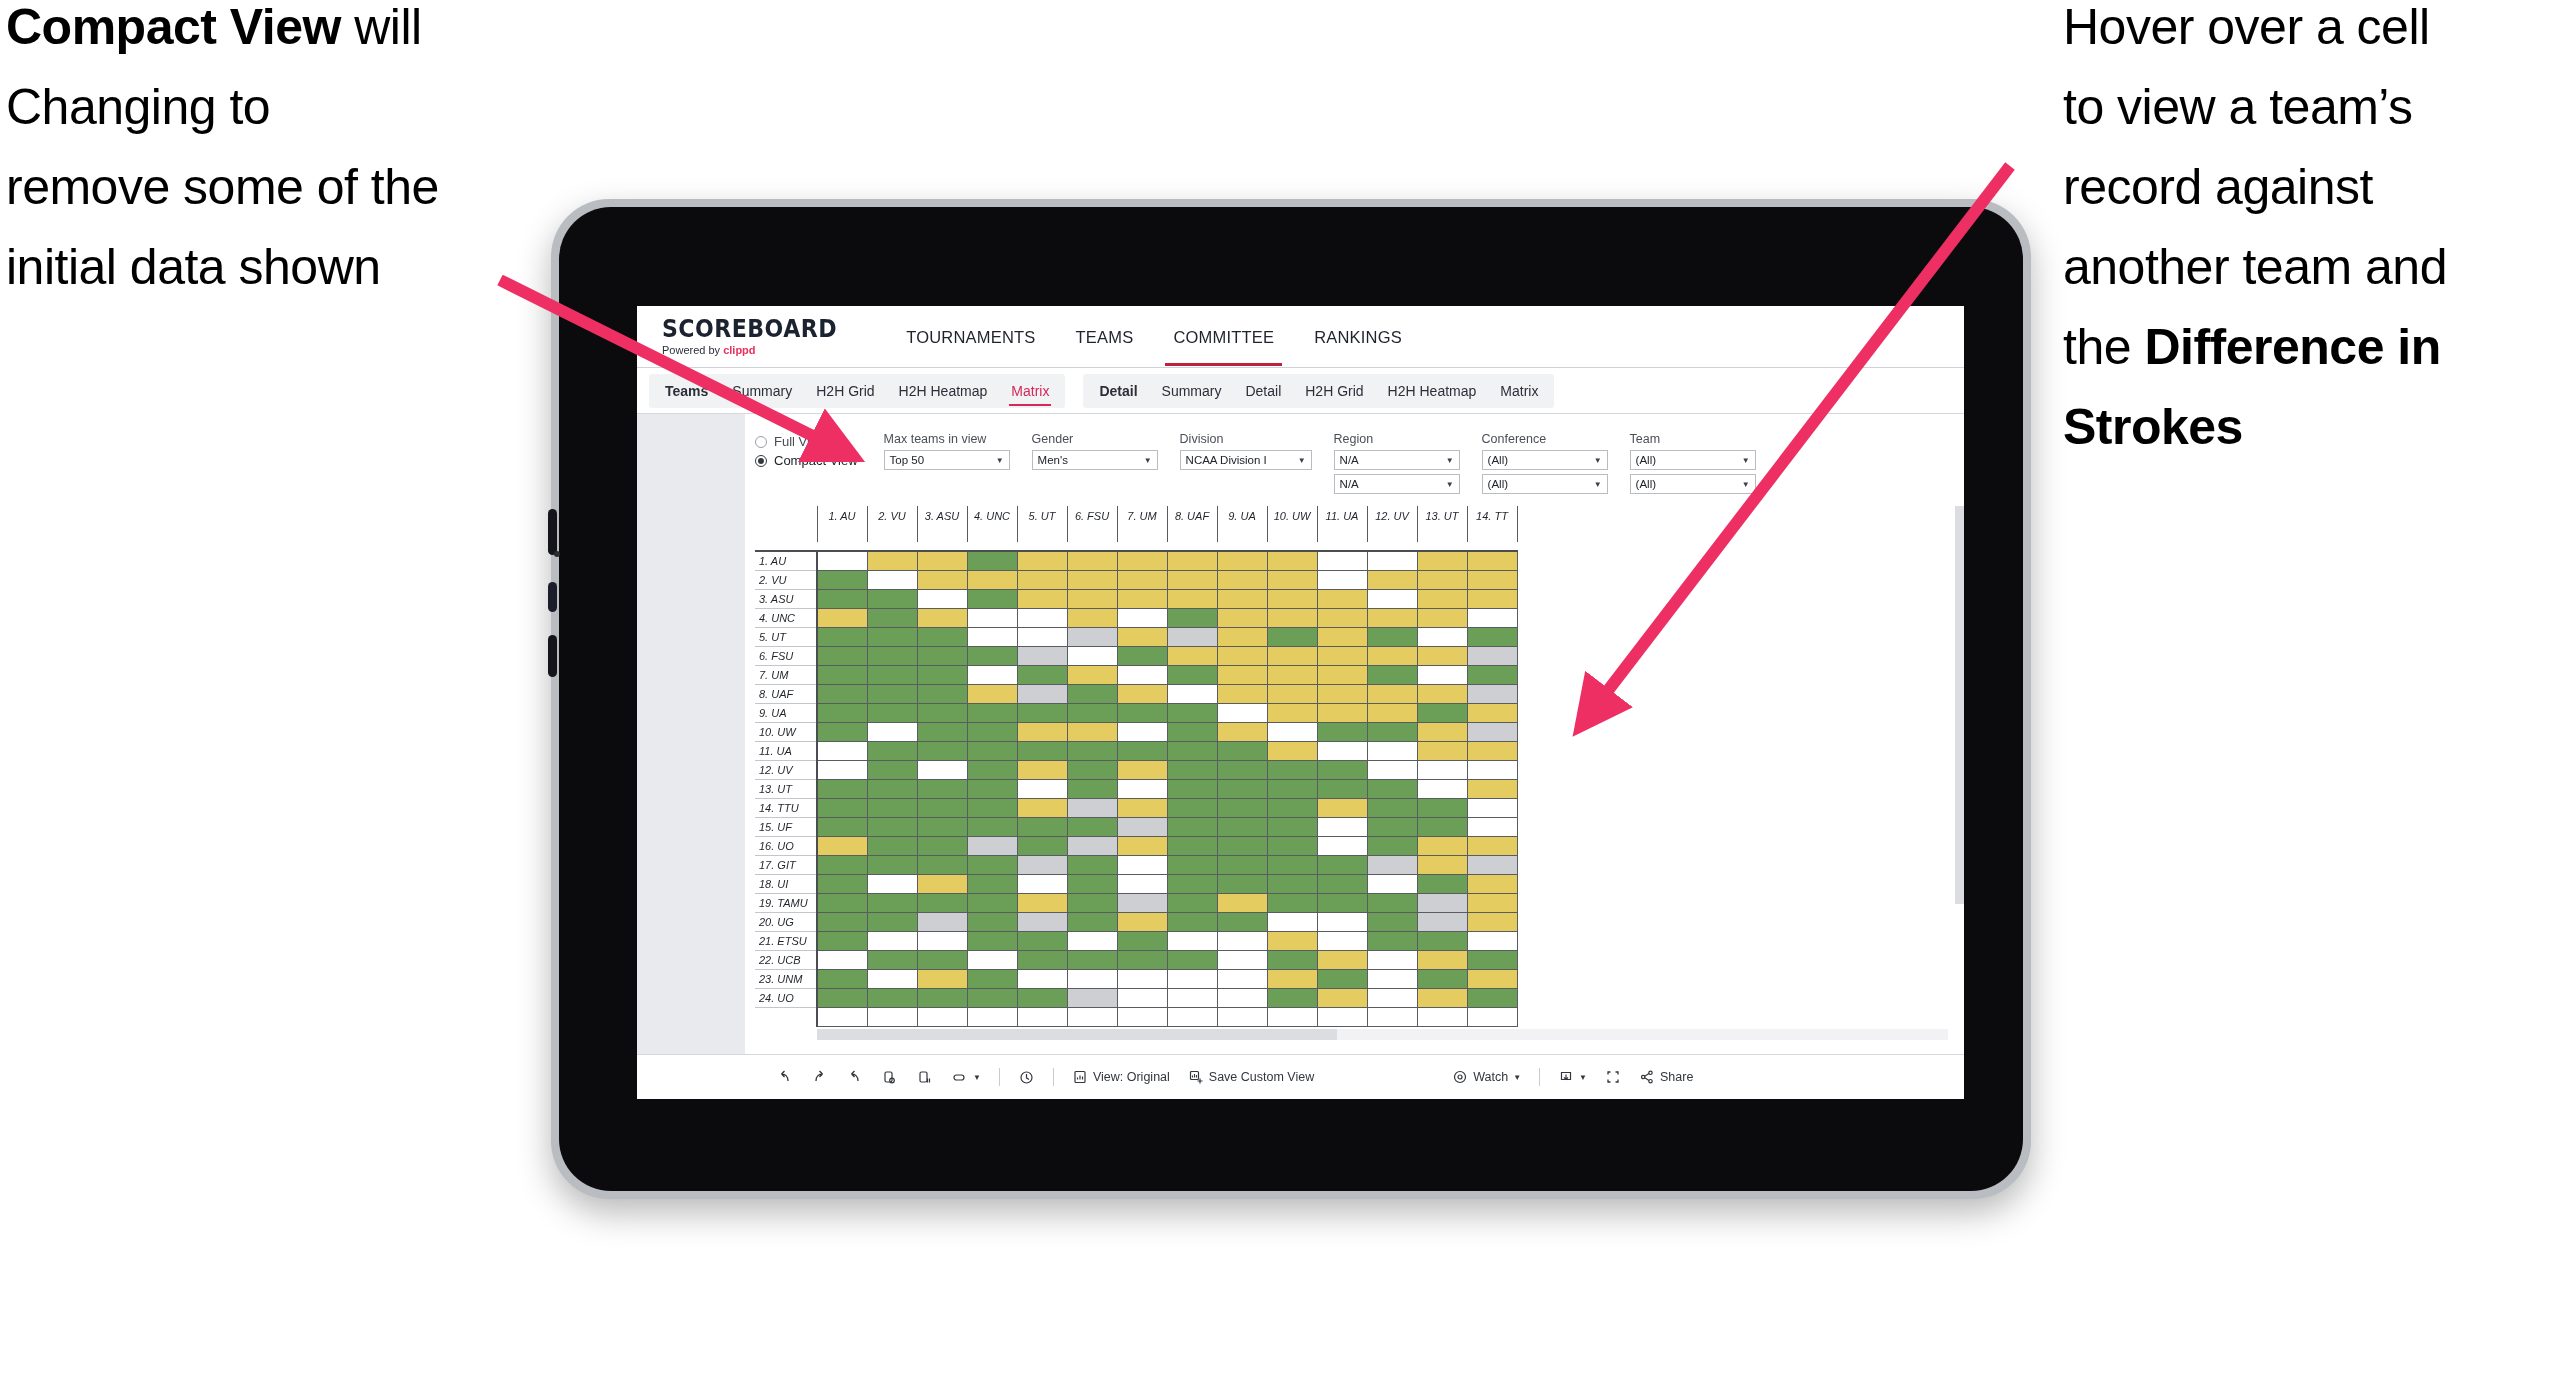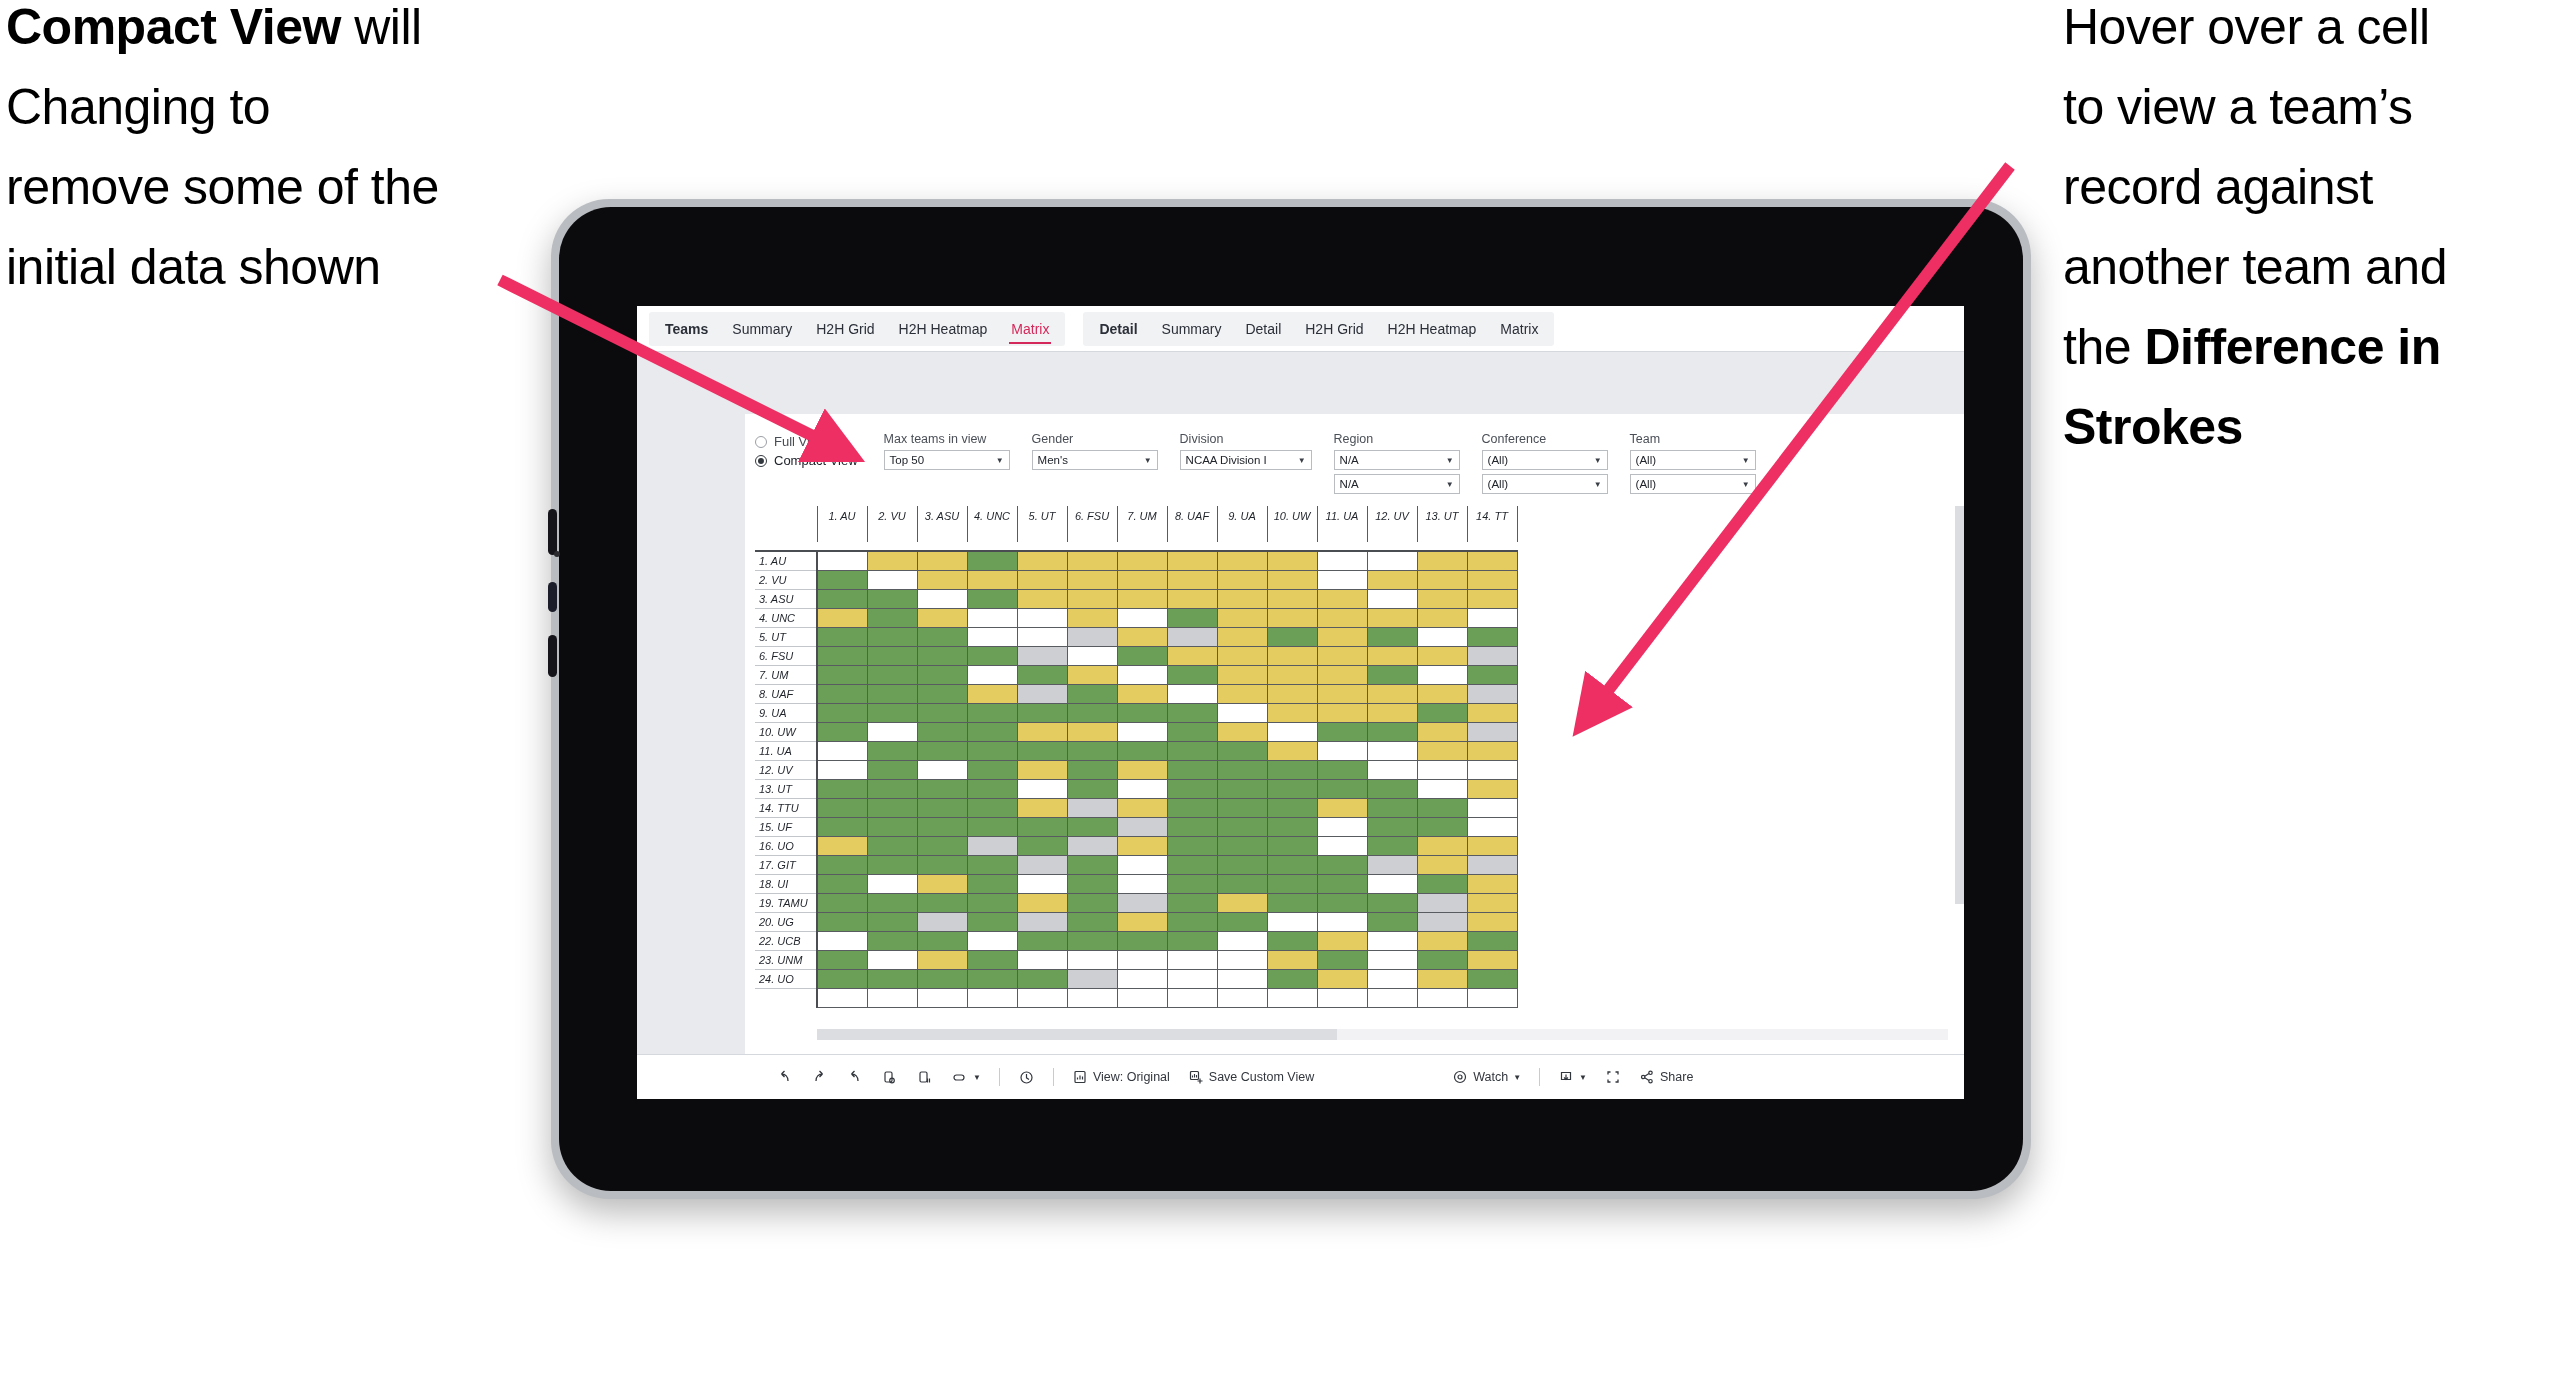--- a/index.html
+++ b/index.html
@@ -192,20 +192,30 @@
   <div id="tablet">
     <div id="tablet-bezel"></div>
     <div class="side-btn" id="btn-a"></div>
     <div id="cam"></div>
     <div class="side-btn" id="btn-b"></div>
     <div class="side-btn" id="btn-c"></div>
   </div>
 
   <div id="screen">
 
+    <div id="topnav">
+      <div id="brand">
+        <div id="brand-title">SCOREBOARD</div>
+        <div id="brand-sub"><span>Powered by </span><span class="clippd">clippd</span></div>
+      </div>
+      <div class="topnav-item">TOURNAMENTS</div>
+      <div class="topnav-item">TEAMS</div>
+      <div class="topnav-item active">COMMITTEE</div>
+      <div class="topnav-item">RANKINGS</div>
+    </div>
 
     <div id="subnav">
       <div class="subgroup">
         <div class="sub-item head">Teams</div>
         <div class="sub-item">Summary</div>
         <div class="sub-item">H2H Grid</div>
         <div class="sub-item">H2H Heatmap</div>
         <div class="sub-item sel">Matrix</div>
       </div>
       <div class="subgroup">
@@ -669,20 +679,37 @@
                   <td class="cell" style="background: rgb(229, 204, 96);"></td>
                   <td class="cell" style="background: rgb(107, 158, 87);"></td>
                   <td class="cell" style="background: rgb(107, 158, 87);"></td>
                   <td class="cell" style="background: rgb(255, 255, 255);"></td>
                   <td class="cell" style="background: rgb(255, 255, 255);"></td>
                   <td class="cell" style="background: rgb(107, 158, 87);"></td>
                   <td class="cell" style="background: rgb(205, 207, 210);"></td>
                   <td class="cell" style="background: rgb(229, 204, 96);"></td>
                 </tr>
                 <tr>
+                  <td class="rowh">21. ETSU</td>
+                  <td class="cell" style="background: rgb(107, 158, 87);"></td>
+                  <td class="cell" style="background: rgb(255, 255, 255);"></td>
+                  <td class="cell" style="background: rgb(255, 255, 255);"></td>
+                  <td class="cell" style="background: rgb(107, 158, 87);"></td>
+                  <td class="cell" style="background: rgb(107, 158, 87);"></td>
+                  <td class="cell" style="background: rgb(255, 255, 255);"></td>
+                  <td class="cell" style="background: rgb(107, 158, 87);"></td>
+                  <td class="cell" style="background: rgb(255, 255, 255);"></td>
+                  <td class="cell" style="background: rgb(255, 255, 255);"></td>
+                  <td class="cell" style="background: rgb(229, 204, 96);"></td>
+                  <td class="cell" style="background: rgb(255, 255, 255);"></td>
+                  <td class="cell" style="background: rgb(107, 158, 87);"></td>
+                  <td class="cell" style="background: rgb(107, 158, 87);"></td>
+                  <td class="cell" style="background: rgb(255, 255, 255);"></td>
+                </tr>
+                <tr>
                   <td class="rowh">22. UCB</td>
                   <td class="cell" style="background: rgb(255, 255, 255);"></td>
                   <td class="cell" style="background: rgb(107, 158, 87);"></td>
                   <td class="cell" style="background: rgb(107, 158, 87);"></td>
                   <td class="cell" style="background: rgb(255, 255, 255);"></td>
                   <td class="cell" style="background: rgb(107, 158, 87);"></td>
                   <td class="cell" style="background: rgb(107, 158, 87);"></td>
                   <td class="cell" style="background: rgb(107, 158, 87);"></td>
                   <td class="cell" style="background: rgb(107, 158, 87);"></td>
                   <td class="cell" style="background: rgb(255, 255, 255);"></td>

